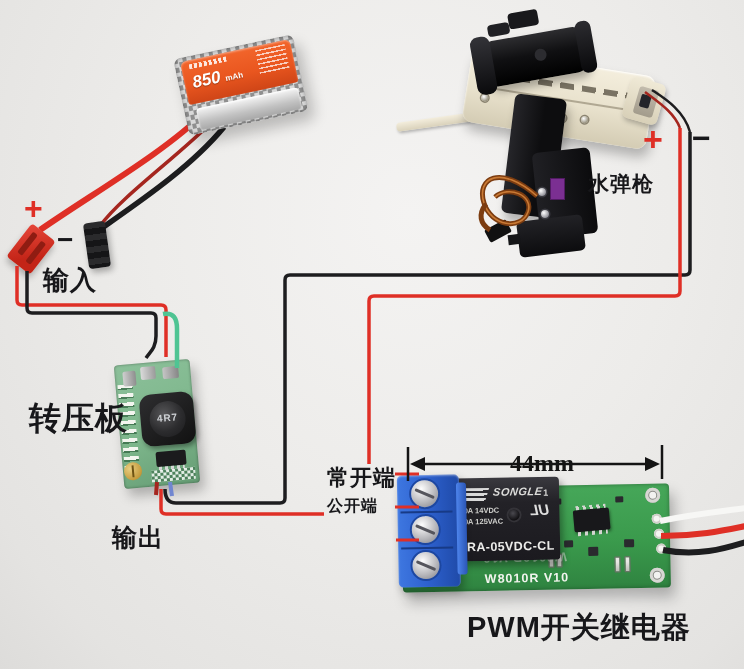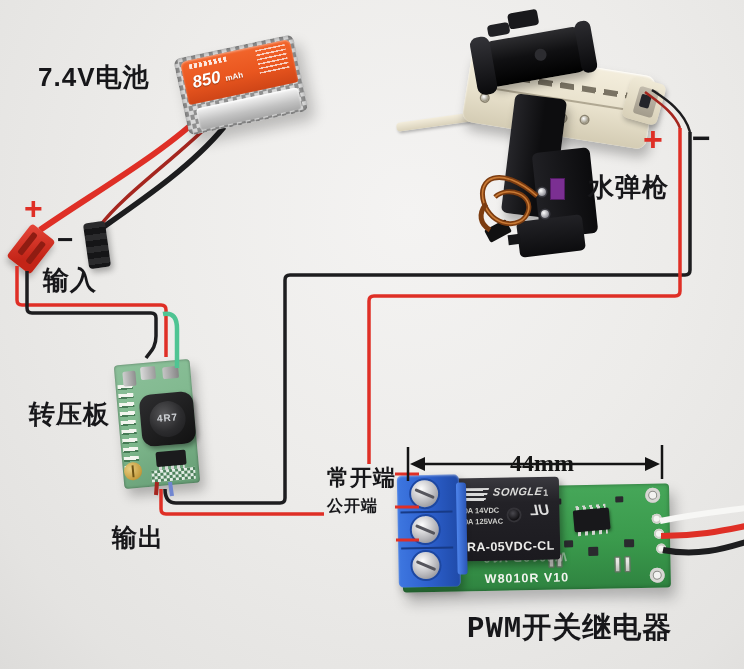--- a/index.html
+++ b/index.html
@@ -294,23 +294,22 @@
     <path class="w-red" stroke-width="6" d="M 661 536 C 700 536 726 530 746 526"></path>
     <path class="w-black" stroke-width="6" d="M 663 550 C 698 557 726 548 746 542"></path>
 
     <path class="dim" stroke-width="2.5" d="M 420 464 L 652 464"></path>
     <path class="dim" stroke-width="2.5" d="M 408 447 L 408 481"></path>
     <path class="dim" stroke-width="2.5" d="M 662 445 L 662 479"></path>
     <polygon class="dim-fill" points="410,464 425,457 425,471"></polygon>
     <polygon class="dim-fill" points="660,464 645,457 645,471"></polygon>
   </svg>
 
-  <div class="cjk-label" style="left:38px;top:60px;font-size:26px;">7.4V电池</div>
   <div class="cjk-label" style="left:43px;top:263px;font-size:26px;">输入</div>
-  <div class="cjk-label" style="left:29px;top:397px;font-size:26px;">转压板</div>
+  <div class="cjk-label" style="left:29px;top:397px;font-size:32px;">转压板</div>
   <div class="cjk-label" style="left:112px;top:521px;font-size:25px;">输出</div>
-  <div class="cjk-label" style="left:588px;top:170px;font-size:26px;">水弹枪</div>
+  <div class="cjk-label" style="left:588px;top:170px;font-size:21px;">水弹枪</div>
   <div class="cjk-label" style="left:327px;top:463px;font-size:22px;">常开端</div>
   <div class="cjk-label" style="left:327px;top:496px;font-size:16px;">公开端</div>
   <div class="dim-text" style="left:510px;top:430px;font-size:24px;">44mm</div>
-  <div class="cjk-label" style="left:467px;top:608px;font-size:29px;font-family:Liberation Mono, monospace;">PWM开关继电器</div>
+  <div class="cjk-label" style="left:467px;top:608px;font-size:29px;">PWM开关继电器</div>
 
 </div>
 
 </body></html>

